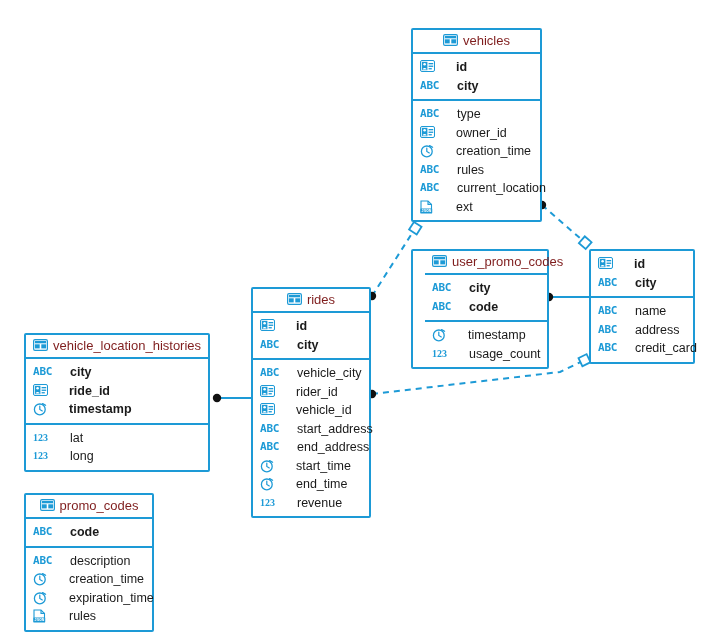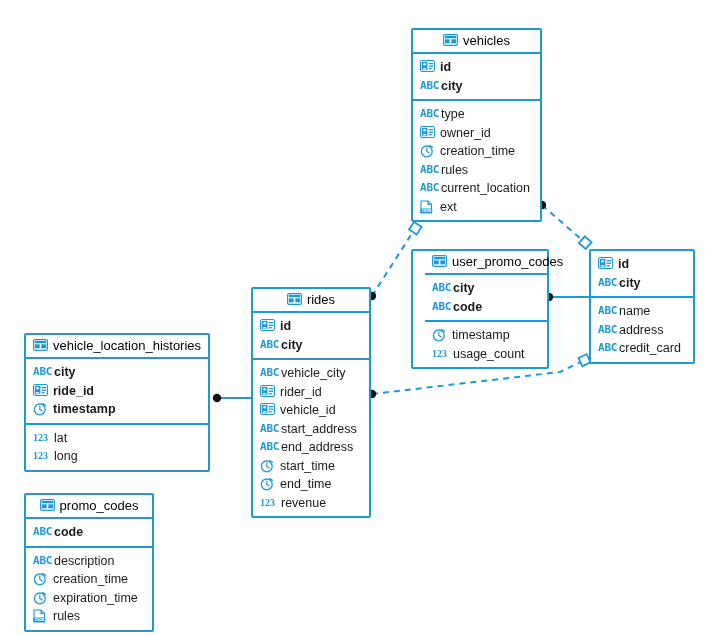--- a/index.html
+++ b/index.html
@@ -36,42 +36,42 @@
     border: 2px solid #1d9ad6;
     border-radius: 2px;
   }
   .entity-header {
     box-sizing: border-box;
     height: 24px;
     line-height: 22px;
     border-bottom: 2px solid #1d9ad6;
     text-align: center;
     font-size: 13px;
-    color: #000000;
+    color: #7f1d1d;
     white-space: nowrap;
     padding: 0 6px;
     display: flex;
     align-items: center;
     justify-content: center;
     gap: 5px;
   }
   .entity-header.wide {
     justify-content: flex-start;
     padding-left: 7px;
   }
   .section {
     padding: 4px 0 4px 0;
   }
   .section.keys {
     border-bottom: 2px solid #1d9ad6;
   }
   .field {
     display: flex;
     align-items: center;
-    gap: 5px;
+    gap: 21px;
     height: 18.5px;
     padding: 0 6px 0 7px;
     font-size: 12.5px;
     color: #1a1a1a;
     white-space: nowrap;
   }
   .field.pk { font-weight: bold; }
 
   .ic {
     display: inline-block;

